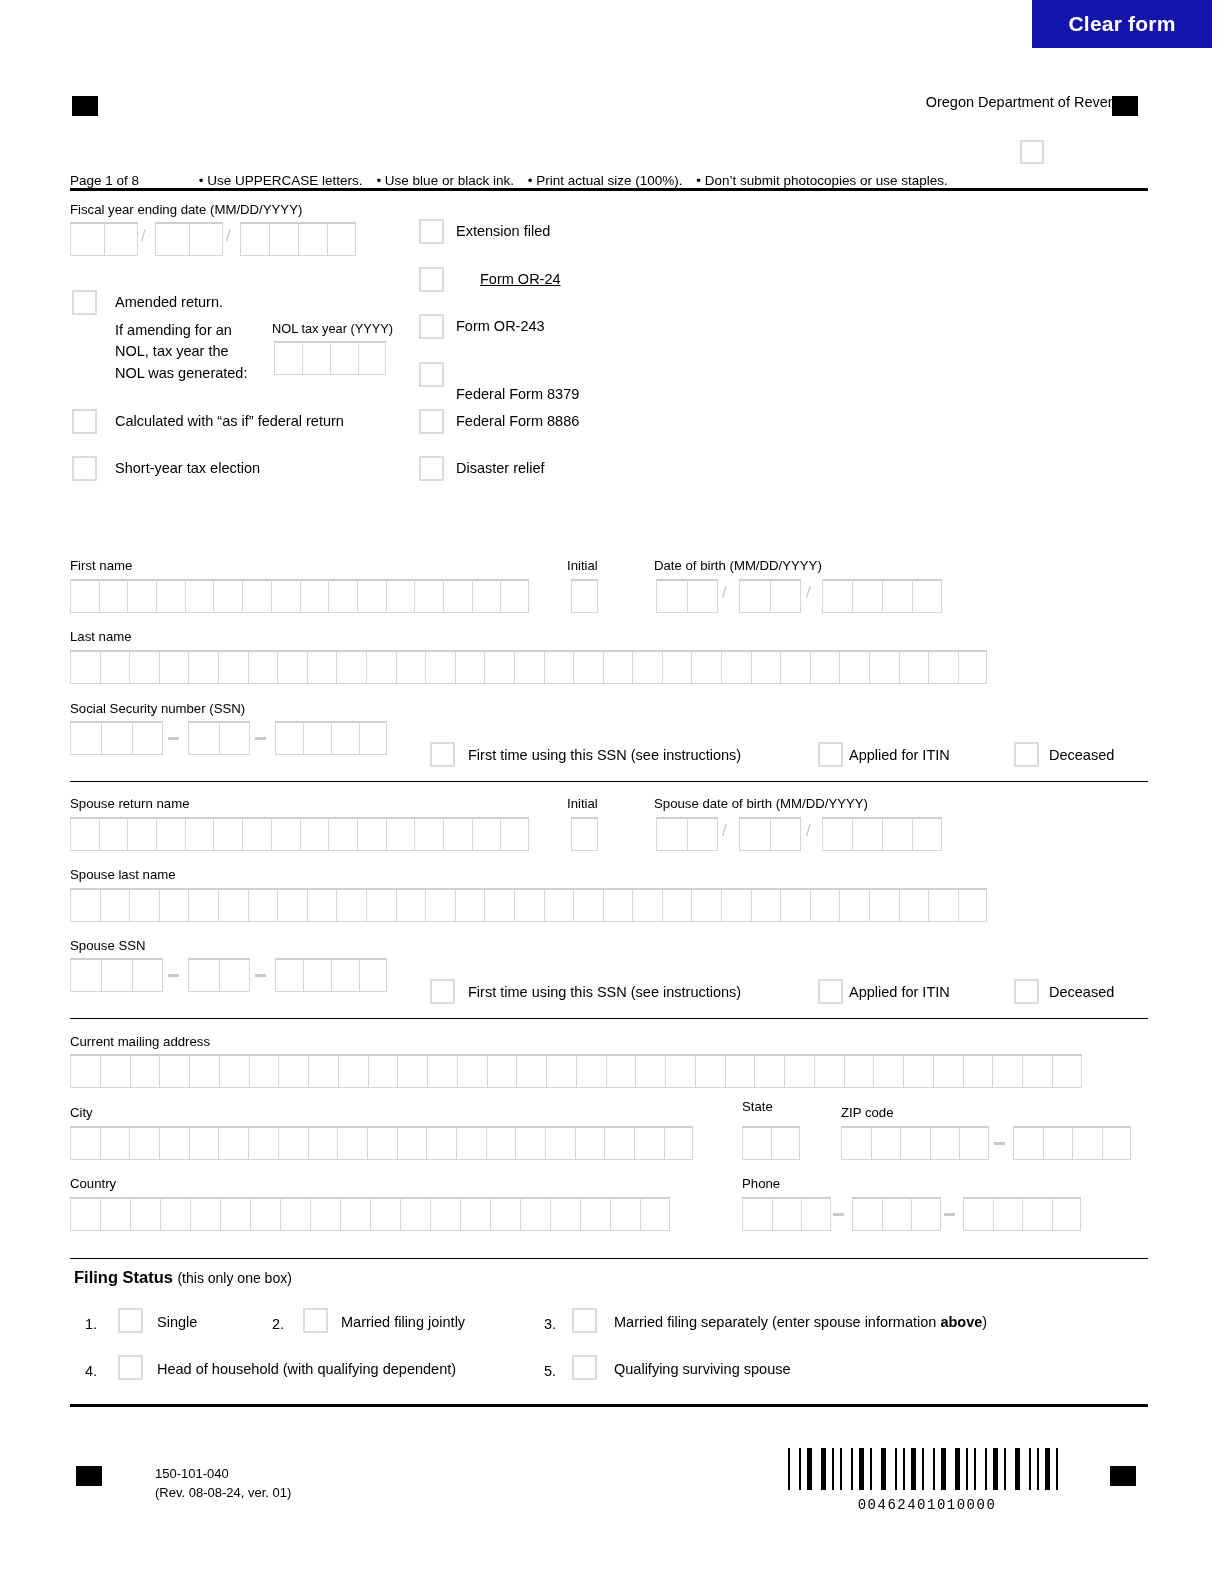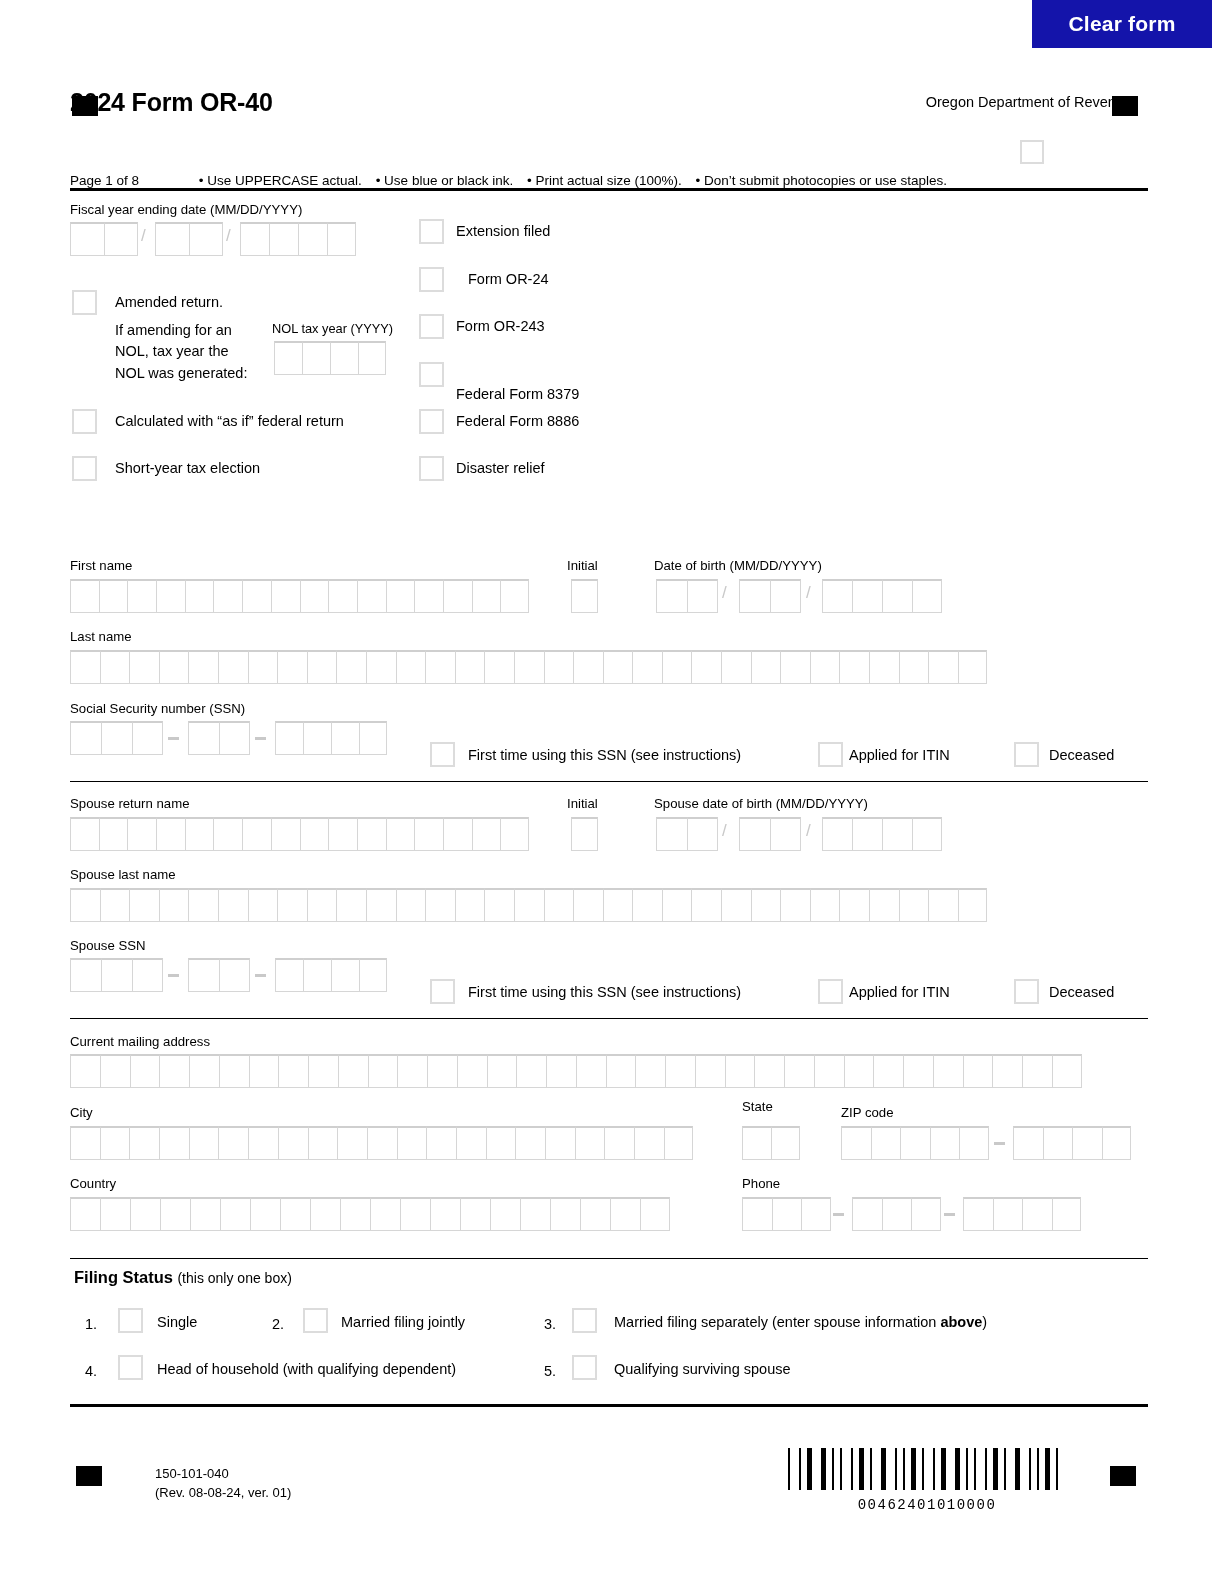--- a/index.html
+++ b/index.html
@@ -240,28 +240,27 @@
 <div id="page">
 
   <div class="clear-form-btn">Clear form</div>
 
   <div class="reg-mark" style="left:72px; top:96px;"></div>
   <div class="reg-mark" style="left:1112px; top:96px;"></div>
   <div class="reg-mark" style="left:76px; top:1466px;"></div>
   <div class="reg-mark" style="left:1110px; top:1466px;"></div>
 
   <div class="header-wrap">
-    <div class="form-title">2024 Form OR-40</div>
   </div>
   <div class="agency-name">Oregon Department of Revenue</div>
   <div class="cbox sm header-checkbox"></div>
 
   <div class="instructions-line">
     <span class="page-of">Page 1 of 8</span>
-    <span class="bullet-item">• Use UPPERCASE actual.</span>
+    <span class="bullet-item">• Use UPPERCASE letters.</span>
     <span class="bullet-item">• Use blue or black ink.</span>
     <span class="bullet-item">• Print actual size (100%).</span>
     <span class="bullet-item">• Don’t submit photocopies or use staples.</span>
   </div>
 
   <div class="rule-heavy" style="top:188px;"></div>
 
   <div class="fl" style="left:70px; top:202px;">Fiscal year ending date (MM/DD/YYYY)</div>
 
   <div class="comb" style="left:70px; top:222px;">
@@ -298,21 +297,21 @@
   <div class="cbox" style="left:72px; top:409px;"></div>
   <div class="cbox-label" style="left:115px; top:413px;">Calculated with “as if” federal return</div>
 
   <div class="cbox" style="left:72px; top:456px;"></div>
   <div class="cbox-label" style="left:115px; top:460px;">Short-year tax election</div>
 
   <div class="cbox" style="left:419px; top:219px;"></div>
   <div class="cbox-label" style="left:456px; top:223px;">Extension filed</div>
 
   <div class="cbox" style="left:419px; top:267px;"></div>
-  <div class="cbox-label" style="left:468px; top:271px;">Form OR-24</div>
+  <div class="cbox-label" style="left:480px; top:271px;text-decoration:underline;">Form OR-24</div>
 
   <div class="cbox" style="left:419px; top:314px;"></div>
   <div class="cbox-label" style="left:456px; top:318px;">Form OR-243</div>
 
   <div class="cbox" style="left:419px; top:362px;"></div>
   <div class="cbox-label" style="left:456px; top:386px;">Federal Form 8379</div>
 
   <div class="cbox" style="left:419px; top:409px;"></div>
   <div class="cbox-label" style="left:456px; top:413px;">Federal Form 8886</div>
 

